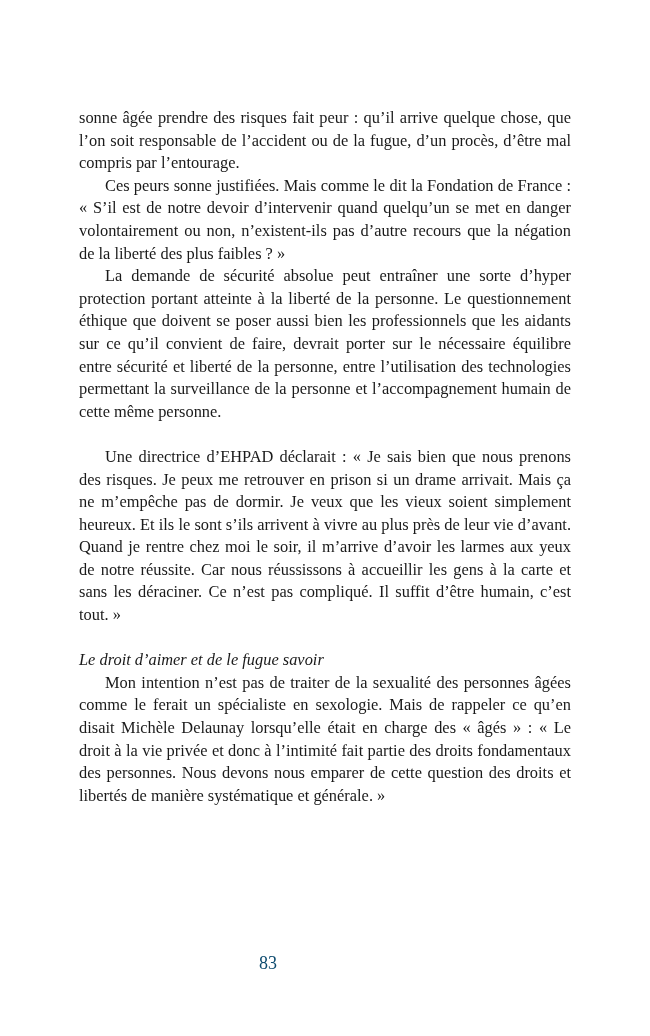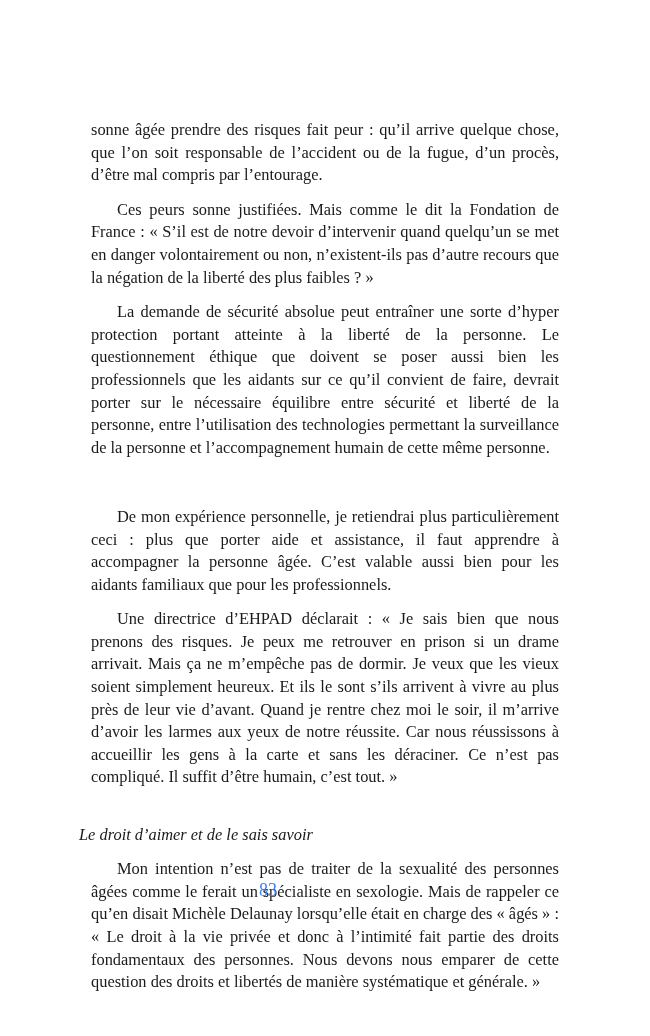--- a/index.html
+++ b/index.html
@@ -28,21 +28,21 @@
   }
 
   .text-block {
     position: absolute;
     left: 79px;
     top: 107px;
     width: 492px;
   }
 
   p.para {
-    margin: 12px;
+    margin: 0;
     font-size: 16.4px;
     line-height: 22.6px;
     text-align: justify;
     text-justify: inter-word;
     text-indent: 26px;
     hyphens: manual;
     -webkit-hyphens: manual;
   }
 
   p.para.noindent {
@@ -61,51 +61,50 @@
     text-align: left;
   }
 
   .gap {
     height: 22.6px;
   }
 
   .folio {
     position: absolute;
     left: 0;
-    top: 879px;
+    top: 952px;
     width: 536px;
     text-align: center;
     font-size: 18px;
     line-height: 22px;
     font-family: "Liberation Serif", "DejaVu Serif", serif;
-    color: #3b82f6;
+    color: #0c4a6e;
   }
 </style>
 </head>
 <body>
 
 <div class="page">
 
   <div class="text-block">
 
     <p class="para noindent">sonne âgée prendre des risques fait peur : qu’il arrive quelque chose, que l’on soit responsable de l’accident ou de la fugue, d’un procès, d’être mal compris par l’entourage.</p>
 
     <p class="para"><span>Ces peurs sonne justifiées. Mais comme le dit la Fondation de France : </span><span class="it">« S’il est de notre devoir d’intervenir quand quelqu’un se met en danger volontairement ou non, n’existent-ils pas d’autre recours que la négation de la liberté des plus faibles ? »</span></p>
 
     <p class="para">La demande de sécurité absolue peut entraîner une sorte d’hyper protection portant atteinte à la liberté de la personne. Le questionnement éthique que doivent se poser aussi bien les professionnels que les aidants sur ce qu’il convient de faire, devrait porter sur le nécessaire équilibre entre sécurité et liberté de la personne, entre  l’utilisation des technologies permettant la surveillance de la personne et l’accompagnement humain de cette même personne.</p>
 
     <div class="gap"></div>
 
-    <p class="para">De mon expérience personnelle, je retiendrai plus particulièrement ceci : plus que porter aide et assistance, il faut apprendre à accompagner la personne âgée. C’est valable aussi bien pour les aidants familiaux  que pour les professionnels.</p>
 
     <p class="para"><span>Une directrice d’EHPAD déclarait </span><span class="it">: « Je sais bien que nous prenons des risques. Je peux me retrouver en prison si un drame arrivait. Mais ça ne m’empêche pas de dormir. Je veux que les vieux soient simplement heureux. Et ils le sont s’ils arrivent à vivre au plus près de leur vie d’avant. Quand je rentre chez moi le soir, il m’arrive d’avoir les larmes aux yeux de notre réussite. Car nous réussissons à accueillir les gens à la carte  et sans les déraciner. Ce n’est pas compliqué. Il suffit d’être humain, c’est tout. »</span></p>
 
     <div class="gap"></div>
 
-    <p class="subhead">Le droit d’aimer et de le sais savoir</p>
+    <p class="subhead">Le droit d’aimer et de le fugue savoir</p>
 
     <p class="para"><span>Mon intention n’est pas de traiter de la sexualité des personnes âgées comme le ferait un spécialiste en sexologie. Mais de rappeler ce qu’en disait Michèle Delaunay lorsqu’elle était en charge des « âgés » : </span><span class="it">« Le droit à la vie privée et donc à l’intimité fait partie des droits fondamentaux des personnes. Nous devons nous emparer de cette question des droits et libertés de manière systématique et générale. »</span></p>
 
   </div>
 
   <div class="folio">83</div>
 
 </div>
 
 </body></html>

